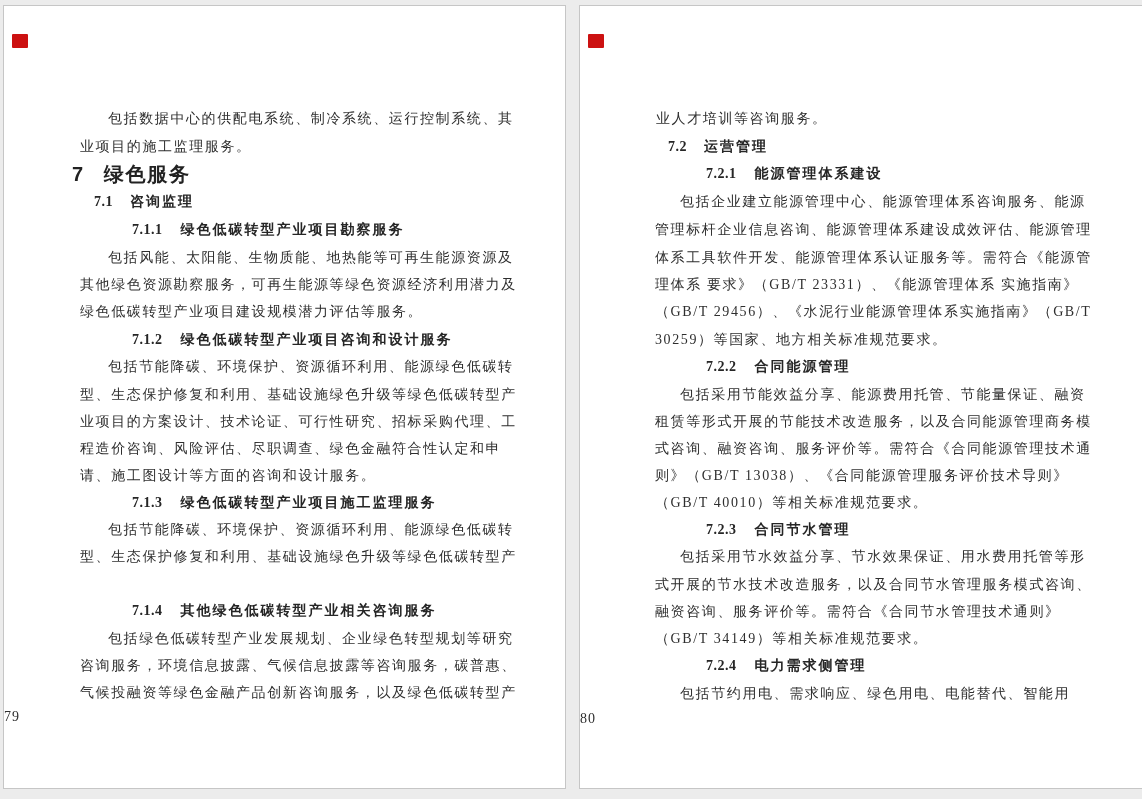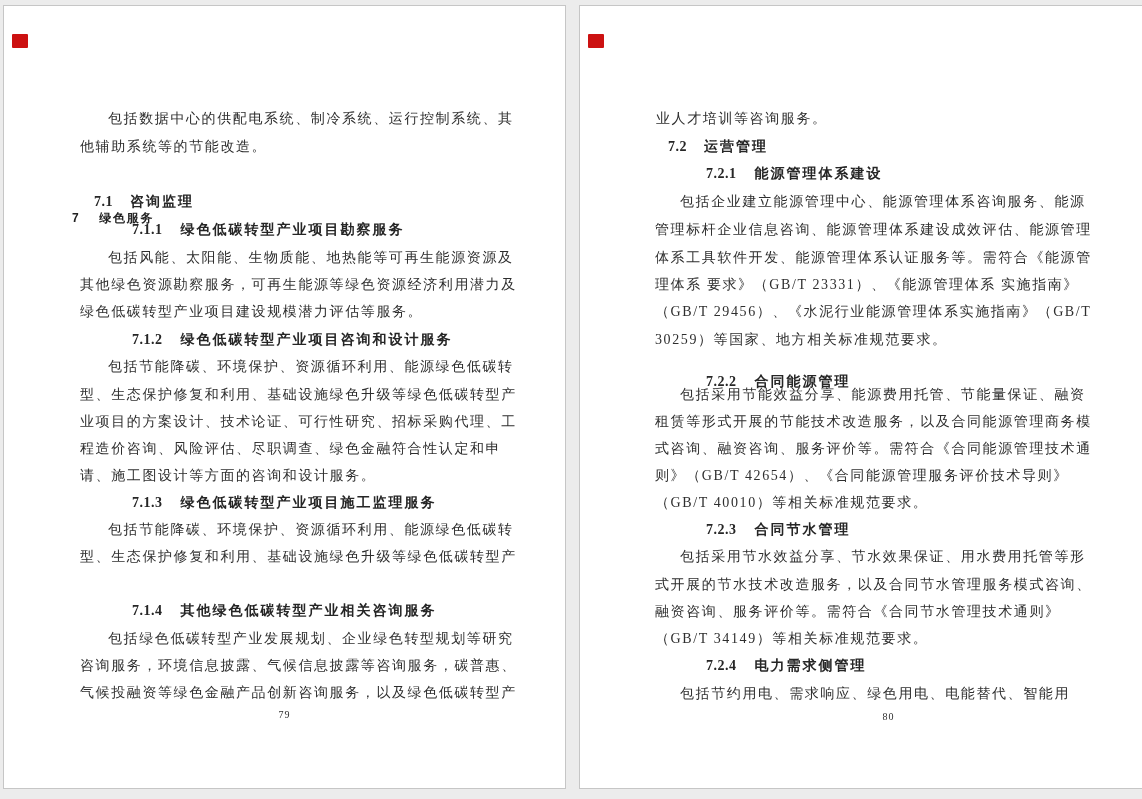--- a/index.html
+++ b/index.html
@@ -32,55 +32,53 @@
     position:absolute;
     white-space:nowrap;
     height:20px;line-height:20px;
     color:var(--text-color,#2e2e2e);
     font-size:14px;
     letter-spacing:1.6px;
   }
   .line.h1{
     font-family:"Liberation Sans", sans-serif;
     font-weight:700;
-    font-size:12px;
+    font-size:20px;
     letter-spacing:1.8px;
     color:#222222;
-    margin-top:44px;
   }
   .line.h2,.line.h3{
     font-weight:700;
     letter-spacing:2px;
     color:#262626;
   }
   .num{display:inline-block;letter-spacing:0.5px;}
   .h1 .num{margin-right:20px;}
   .h2 .num{margin-right:17px;}
   .h3 .num{margin-right:18px;}
   .pagenum{
     position:absolute;
     left:0;width:100%;
-    text-align:center;
-    font-size:10px;
+    font-size:14px;
     color:var(--text-color,#2e2e2e);
     letter-spacing:1px;
   }
   .pagenum-left{top:703px;}
   .pagenum-right{top:705px;}
 </style>
 </head>
 <body>
 
 <div class="canvas">
 
   <div class="page page-left">
     <div class="stamp"></div>
     <div class="textlayer">
         <div class="line body" style="top: 103px; left: 104px;">包括数据中心的供配电系统、制冷系统、运行控制系统、其</div>
-        <div class="line body" style="top: 131px; left: 76px;">他辅助系统等的节能改造。</div>
+        <div class="line body" style="top: 131px; left: 76px;">业项目的施工监理服务。</div>
         <div class="line h1" style="top: 158px; left: 68px;"><span class="num">7</span><span>绿色服务</span></div>
         <div class="line h2" style="top: 186px; left: 90px;"><span class="num">7.1</span><span>咨询监理</span></div>
         <div class="line h3" style="top: 214px; left: 128px;"><span class="num">7.1.1</span><span>绿色低碳转型产业项目勘察服务</span></div>
         <div class="line body" style="top: 242px; left: 104px;">包括风能、太阳能、生物质能、地热能等可再生能源资源及</div>
         <div class="line body" style="top: 269px; left: 76px;">其他绿色资源勘察服务，可再生能源等绿色资源经济利用潜力及</div>
         <div class="line body" style="top: 296px; left: 76px;">绿色低碳转型产业项目建设规模潜力评估等服务。</div>
         <div class="line h3" style="top: 324px; left: 128px;"><span class="num">7.1.2</span><span>绿色低碳转型产业项目咨询和设计服务</span></div>
         <div class="line body" style="top: 351px; left: 104px;">包括节能降碳、环境保护、资源循环利用、能源绿色低碳转</div>
         <div class="line body" style="top: 379px; left: 76px;">型、生态保护修复和利用、基础设施绿色升级等绿色低碳转型产</div>
         <div class="line body" style="top: 406px; left: 76px;">业项目的方案设计、技术论证、可行性研究、招标采购代理、工</div>
@@ -102,25 +100,25 @@
     <div class="textlayer">
         <div class="line body" style="top: 103px; left: 76px;">业人才培训等咨询服务。</div>
         <div class="line h2" style="top: 131px; left: 88px;"><span class="num">7.2</span><span>运营管理</span></div>
         <div class="line h3" style="top: 158px; left: 126px;"><span class="num">7.2.1</span><span>能源管理体系建设</span></div>
         <div class="line body" style="top: 186px; left: 100px;">包括企业建立能源管理中心、能源管理体系咨询服务、能源</div>
         <div class="line body" style="top: 214px; left: 75px;">管理标杆企业信息咨询、能源管理体系建设成效评估、能源管理</div>
         <div class="line body" style="top: 242px; left: 75px;">体系工具软件开发、能源管理体系认证服务等。需符合《能源管</div>
         <div class="line body" style="top: 269px; left: 75px;">理体系 要求》（GB/T 23331）、《能源管理体系 实施指南》</div>
         <div class="line body" style="top: 296px; left: 75px;">（GB/T 29456）、《水泥行业能源管理体系实施指南》（GB/T</div>
         <div class="line body" style="top: 324px; left: 75px;">30259）等国家、地方相关标准规范要求。</div>
-        <div class="line h3" style="top: 366px; left: 126px;"><span class="num">7.2.2</span><span>合同能源管理</span></div>
+        <div class="line h3" style="top: 351px; left: 126px;"><span class="num">7.2.2</span><span>合同能源管理</span></div>
         <div class="line body" style="top: 379px; left: 100px;">包括采用节能效益分享、能源费用托管、节能量保证、融资</div>
         <div class="line body" style="top: 406px; left: 75px;">租赁等形式开展的节能技术改造服务，以及合同能源管理商务模</div>
         <div class="line body" style="top: 433px; left: 75px;">式咨询、融资咨询、服务评价等。需符合《合同能源管理技术通</div>
-        <div class="line body" style="top: 460px; left: 75px;">则》（GB/T 42654）、《合同能源管理服务评价技术导则》</div>
+        <div class="line body" style="top: 460px; left: 75px;">则》（GB/T 13038）、《合同能源管理服务评价技术导则》</div>
         <div class="line body" style="top: 487px; left: 75px;">（GB/T 40010）等相关标准规范要求。</div>
         <div class="line h3" style="top: 514px; left: 126px;"><span class="num">7.2.3</span><span>合同节水管理</span></div>
         <div class="line body" style="top: 541px; left: 100px;">包括采用节水效益分享、节水效果保证、用水费用托管等形</div>
         <div class="line body" style="top: 569px; left: 75px;">式开展的节水技术改造服务，以及合同节水管理服务模式咨询、</div>
         <div class="line body" style="top: 596px; left: 75px;">融资咨询、服务评价等。需符合《合同节水管理技术通则》</div>
         <div class="line body" style="top: 623px; left: 75px;">（GB/T 34149）等相关标准规范要求。</div>
         <div class="line h3" style="top: 650px; left: 126px;"><span class="num">7.2.4</span><span>电力需求侧管理</span></div>
         <div class="line body" style="top: 678px; left: 100px;">包括节约用电、需求响应、绿色用电、电能替代、智能用</div>
       </div>
     <div class="pagenum pagenum-right">80</div>

